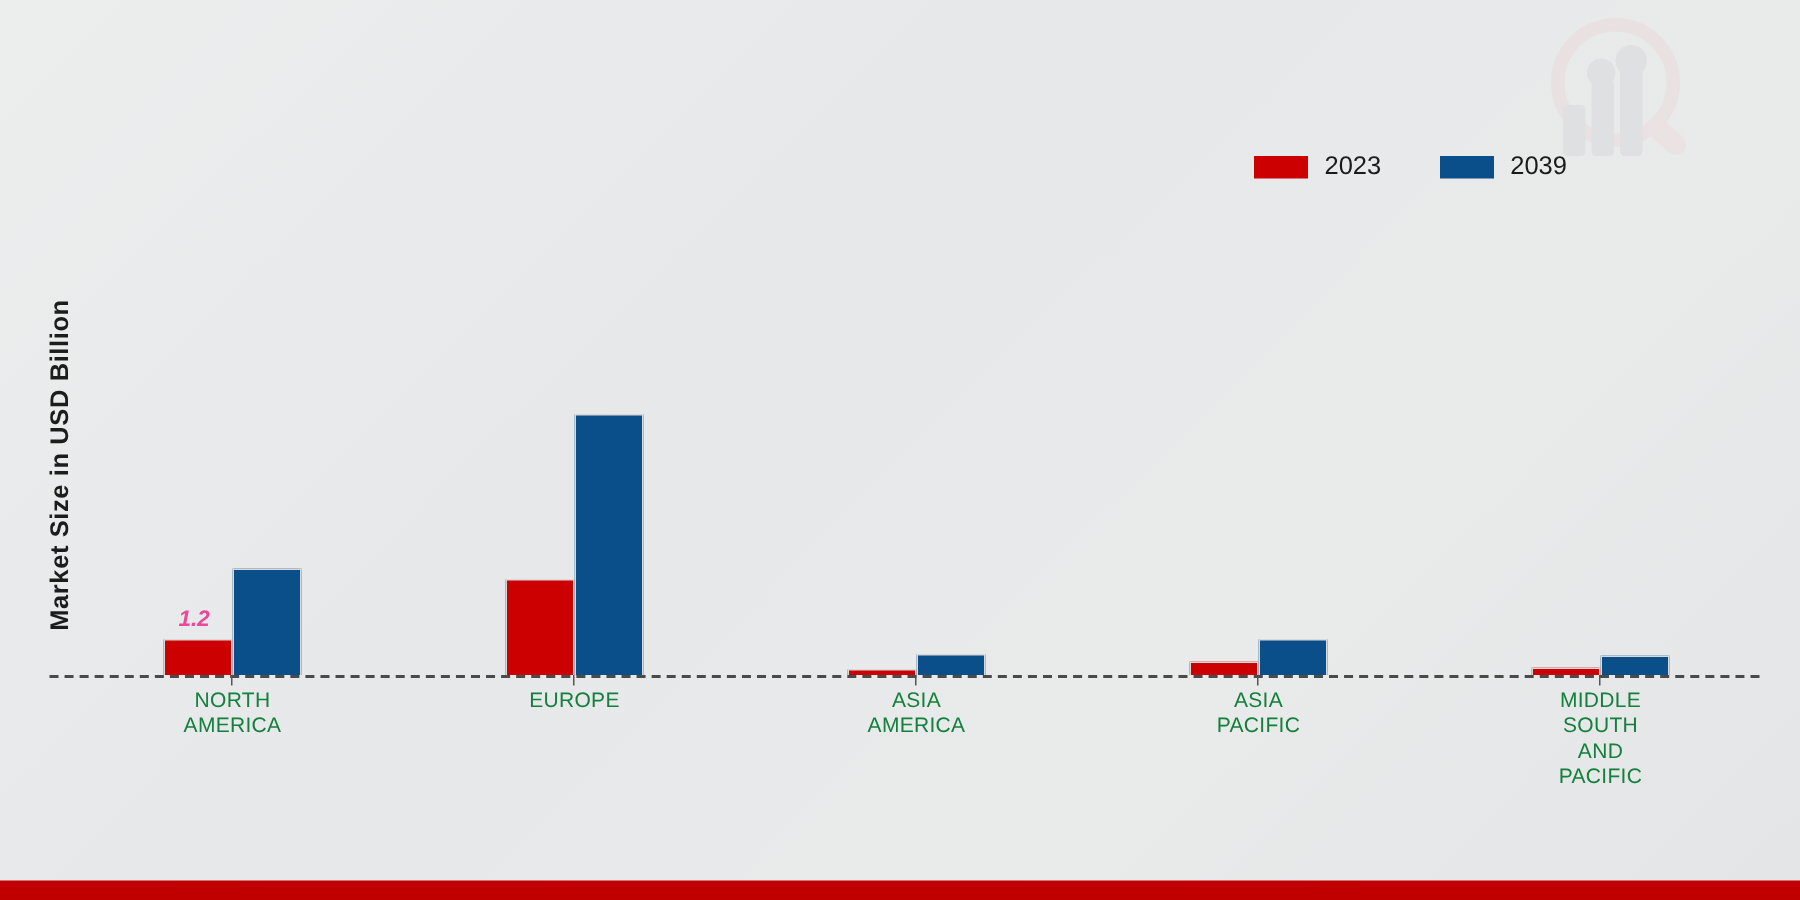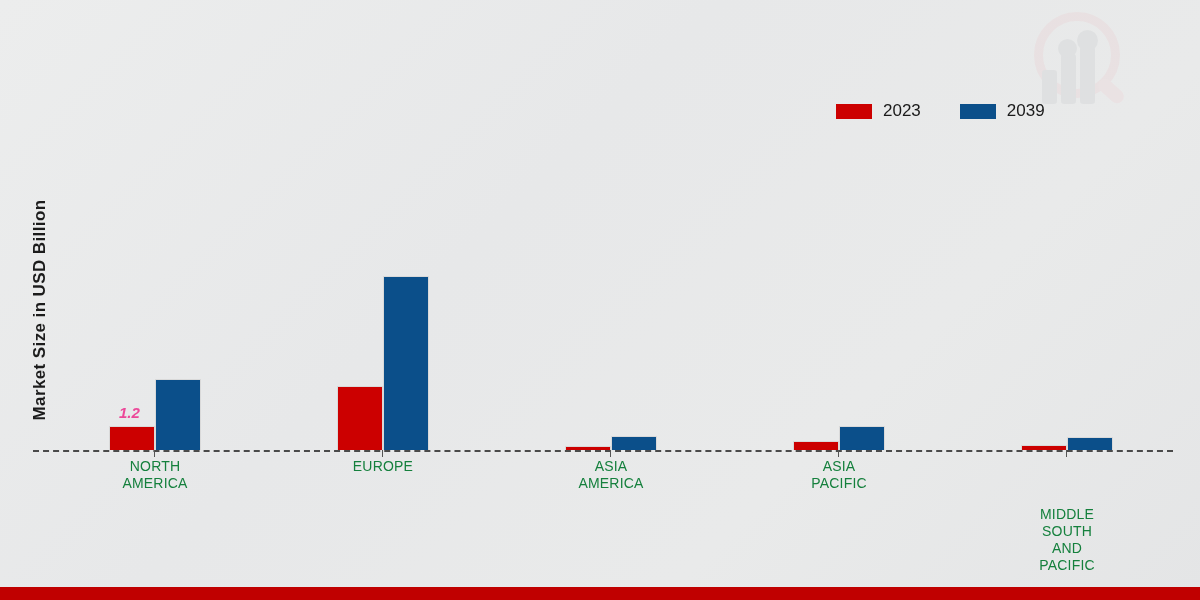--- a/index.html
+++ b/index.html
@@ -141,21 +141,21 @@
             <div>ASIA</div>
             <div>PACIFIC</div>
           </div>
         </div>
         <div class="group" style="left: 1021px; bottom: 150px;">
           <div class="bars">
             <div class="bar bar-red" title="2023: 0.25" style="left: 0px; height: 5px;"></div>
             <div class="bar bar-blue" title="2032: 0.65" style="left: 46px; height: 13px;"></div>
           </div>
           <div class="tick" style="top: 260px;"></div>
-          <div class="cat-label" style="top: 268px; margin-top: 48px;">
+          <div class="cat-label" style="top: 268px;">
             <div>MIDDLE</div>
             <div>SOUTH</div>
             <div>AND</div>
             <div>PACIFIC</div>
           </div>
         </div>
       </div>
   <div class="value-label" style="left: 119px; top: 404px;">1.2</div>
     </div>
 

